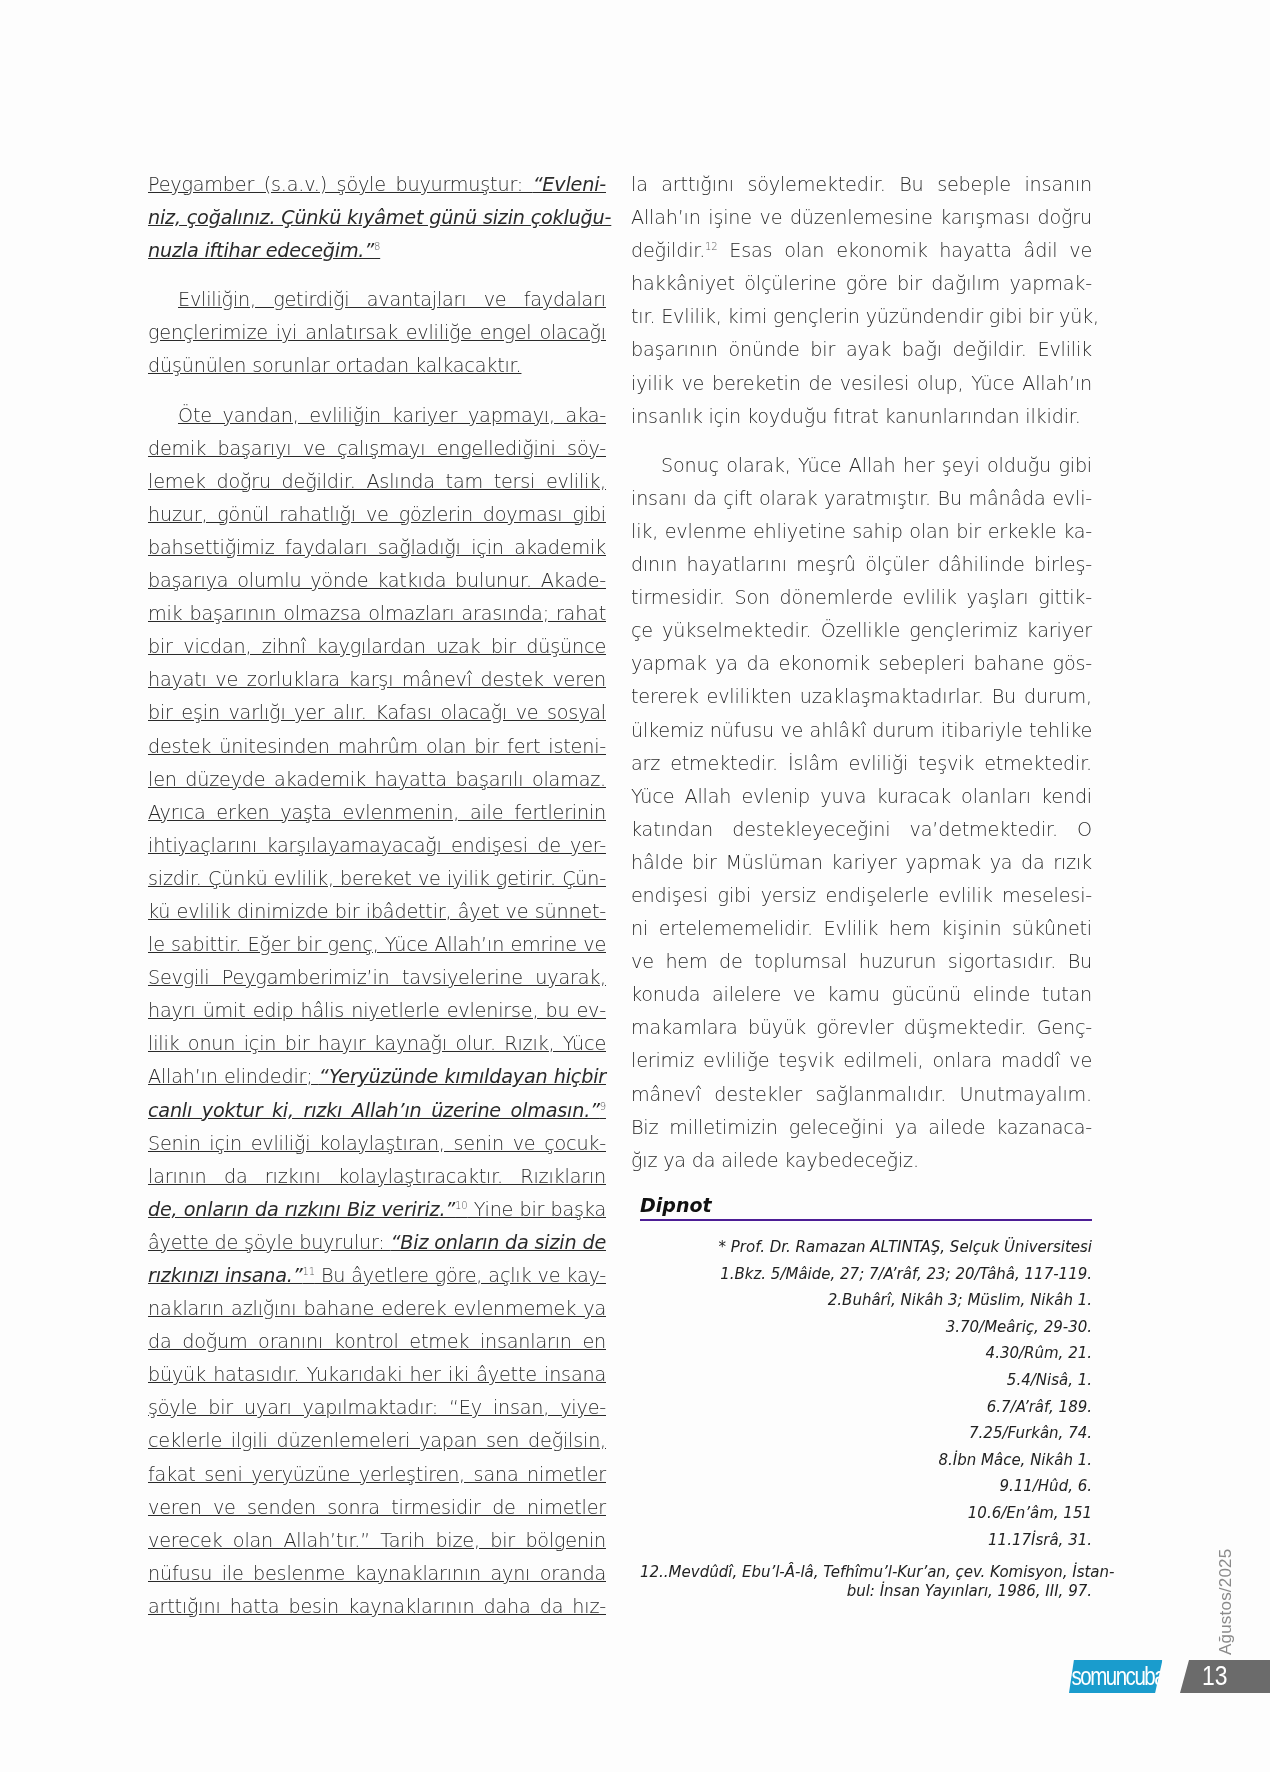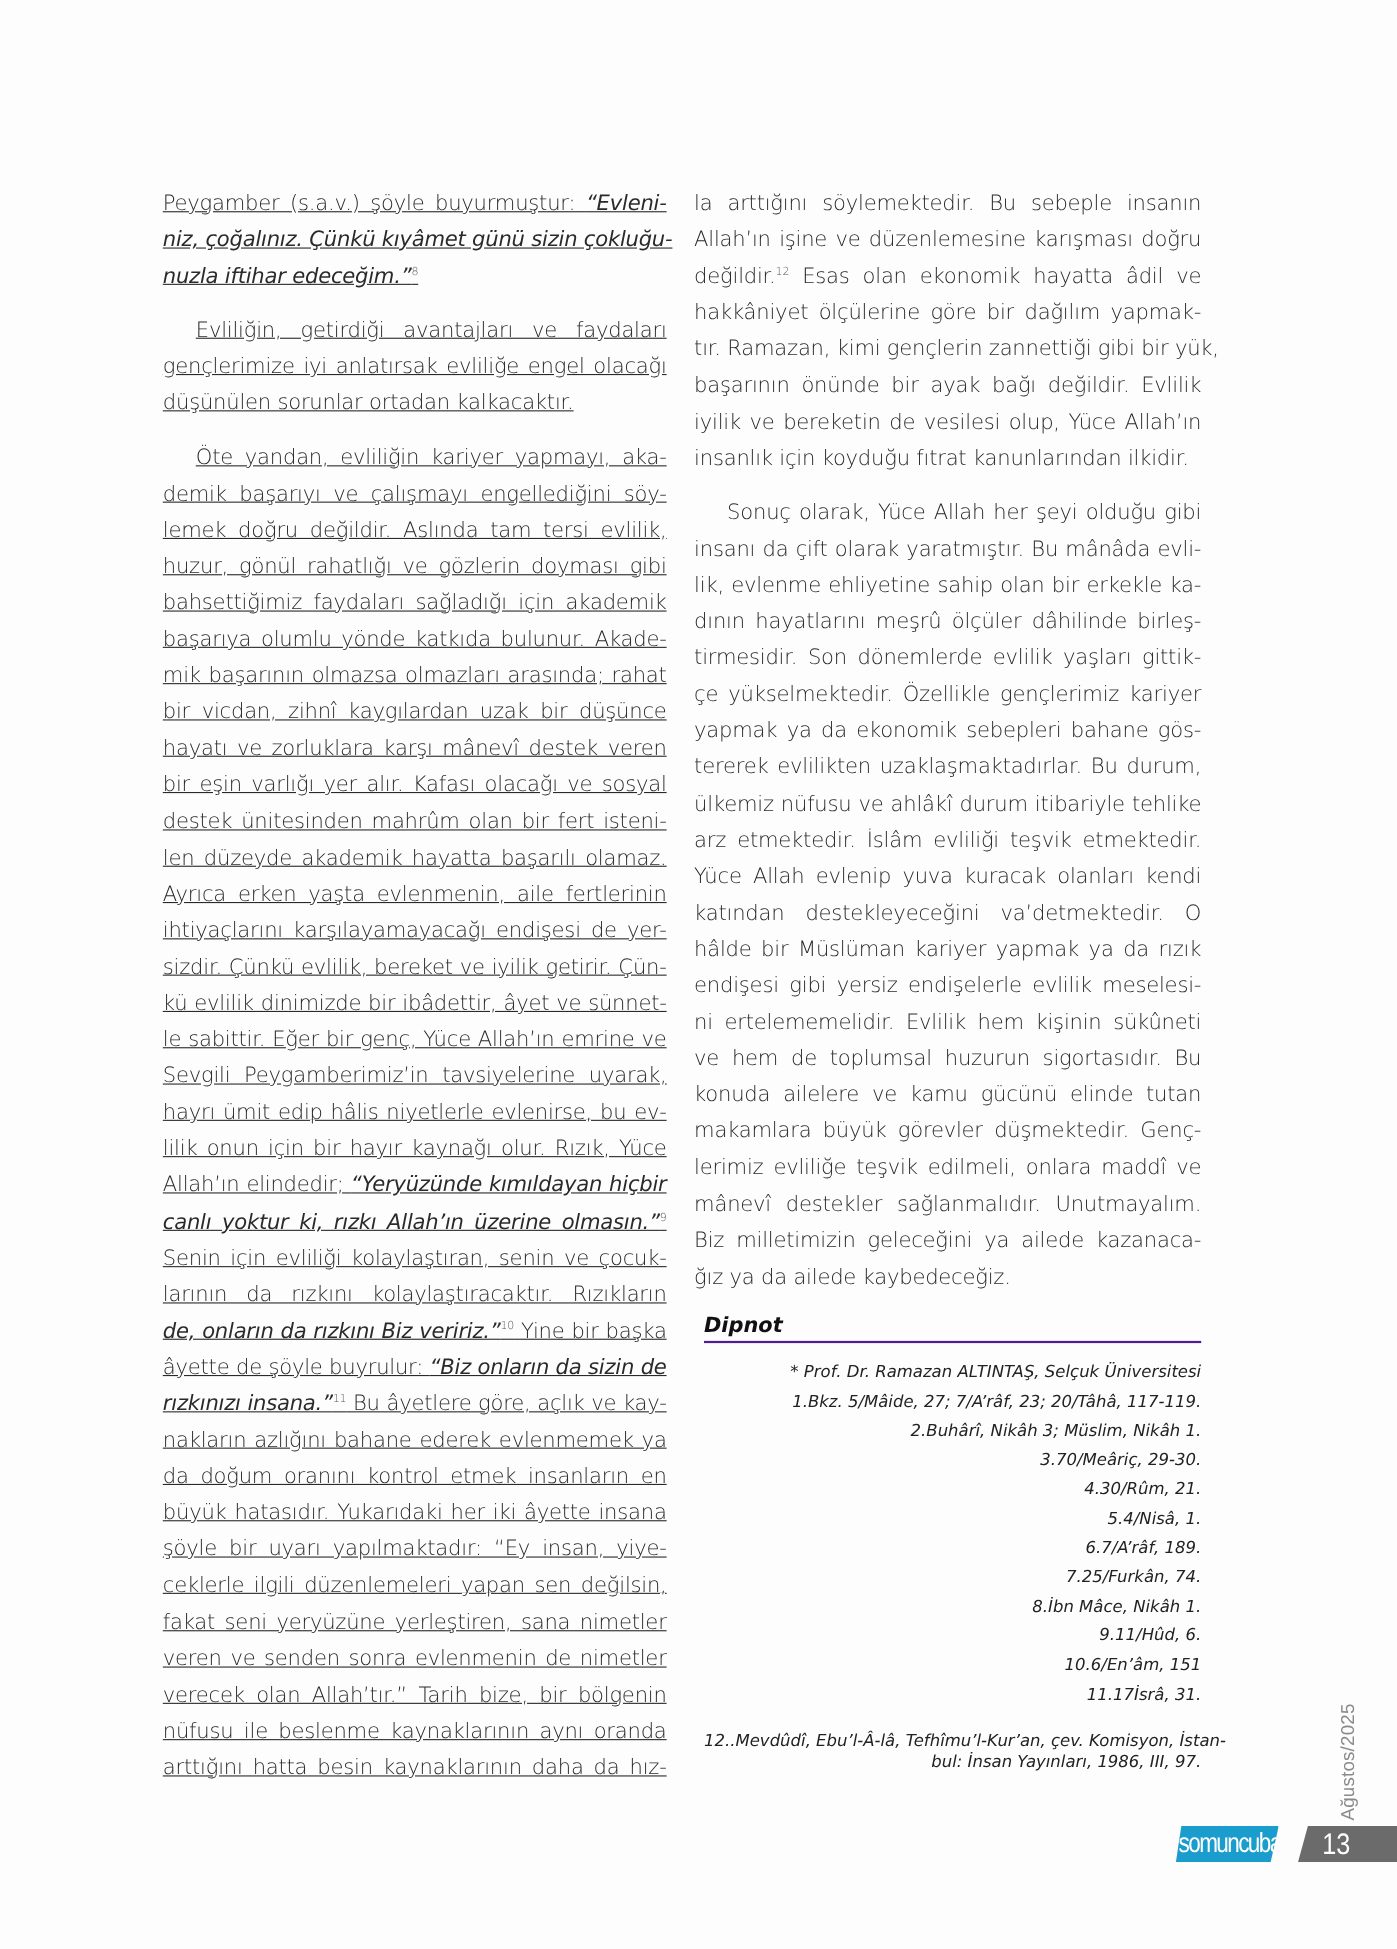--- a/index.html
+++ b/index.html
@@ -22,21 +22,21 @@
   .it { font-style: italic; }
   sup { font-size: 10px; vertical-align: super; line-height: 0; color: #555; }
   .dipnot {
     position: absolute; left: 640px; top: 1193px; width: 452px;
     border-bottom: 2px solid #4c1d95; padding-bottom: 2px;
   }
   .dipnot-title { font-size: 19px; font-weight: bold; font-style: italic; color: #111; line-height: 24px; }
   .notes { position: absolute; left: 640px; top: 1234px; width: 452px; }
   .note { font-size: 15px; font-style: italic; line-height: 26.6px; color: #222; white-space: nowrap; text-align: right; }
   .note.cont { padding-left: 32px; line-height: 18px; }
-  .note.wrapfirst { line-height: 20px; margin-top: 19px; }
+  .note.wrapfirst { line-height: 20px; margin-top: 9px; }
   .brand {
     position: absolute; left: 1069px; top: 1660px; width: 114px; height: 33px;
     background: #1a9ccd; clip-path: polygon(6px 0, 100% 0, calc(100% - 9px) 100%, 0 100%);
     color: #fff; font-family: "Liberation Sans", sans-serif; font-size: 25px;
     letter-spacing: -1.8px; line-height: 33px; padding-left: 3px; box-sizing: border-box;
     transform: scaleX(0.82); transform-origin: left;
   }
   .pagenum-bar {
     position: absolute; left: 1180px; top: 1660px; width: 90px; height: 33px;
     background: #6b6b6b; clip-path: polygon(9px 0, 100% 0, 100% 100%, 0 100%);
@@ -93,34 +93,34 @@
       <span class="line"><span>larının da rızkını kolaylaştıracaktır. Rızıkların</span></span>
       <span class="line"><span class="it">de, onların da rızkını Biz veririz.”</span><sup>10</sup><span>  Yine bir başka</span></span>
       <span class="line"><span>âyette de şöyle buyrulur: </span><span class="it">“Biz onların da sizin de</span></span>
       <span class="line"><span class="it">rızkınızı insana.”</span><sup>11</sup><span> Bu âyetlere göre, açlık ve kay-</span></span>
       <span class="line">nakların azlığını bahane ederek evlenmemek ya</span>
       <span class="line">da doğum oranını kontrol etmek insanların en</span>
       <span class="line">büyük hatasıdır. Yukarıdaki her iki âyette insana</span>
       <span class="line">şöyle bir uyarı yapılmaktadır: “Ey insan, yiye-</span>
       <span class="line">ceklerle ilgili düzenlemeleri yapan sen değilsin,</span>
       <span class="line">fakat seni yeryüzüne yerleştiren, sana nimetler</span>
-      <span class="line">veren ve senden sonra evlenmenin de nimetler</span>
+      <span class="line">veren ve senden sonra tirmesidir de nimetler</span>
       <span class="line">verecek olan Allah’tır.” Tarih bize, bir bölgenin</span>
       <span class="line">nüfusu ile beslenme kaynaklarının aynı oranda</span>
       <span class="line">arttığını hatta besin kaynaklarının daha da hız-</span>
     </div>
 </div>
 
 <div class="col col-right">
   <div class="para" id="R-p1">
       <span class="line"><span>la arttığını söylemektedir. Bu sebeple insanın</span></span>
       <span class="line"><span>Allah’ın işine ve düzenlemesine karışması doğru</span></span>
       <span class="line"><span>değildir.</span><sup>12</sup><span>  Esas olan ekonomik hayatta âdil ve</span></span>
       <span class="line"><span>hakkâniyet ölçülerine göre bir dağılım yapmak-</span></span>
-      <span class="line"><span>tır. Ramazan, kimi gençlerin zannettiği gibi bir yük,</span></span>
+      <span class="line"><span>tır. Evlilik, kimi gençlerin yüzündendir gibi bir yük,</span></span>
       <span class="line"><span>başarının önünde bir ayak bağı değildir. Evlilik</span></span>
       <span class="line"><span>iyilik ve bereketin de vesilesi olup, Yüce Allah’ın</span></span>
       <span class="line last"><span>insanlık için koyduğu fıtrat kanunlarından ilkidir.</span></span>
     </div>
   <div class="para" id="R-p2">
       <span class="line indent">Sonuç olarak, Yüce Allah her şeyi olduğu gibi</span>
       <span class="line">insanı da çift olarak yaratmıştır. Bu mânâda evli-</span>
       <span class="line">lik, evlenme ehliyetine sahip olan bir erkekle ka-</span>
       <span class="line">dının hayatlarını meşrû ölçüler dâhilinde birleş-</span>
       <span class="line">tirmesidir. Son dönemlerde evlilik yaşları gittik-</span>

